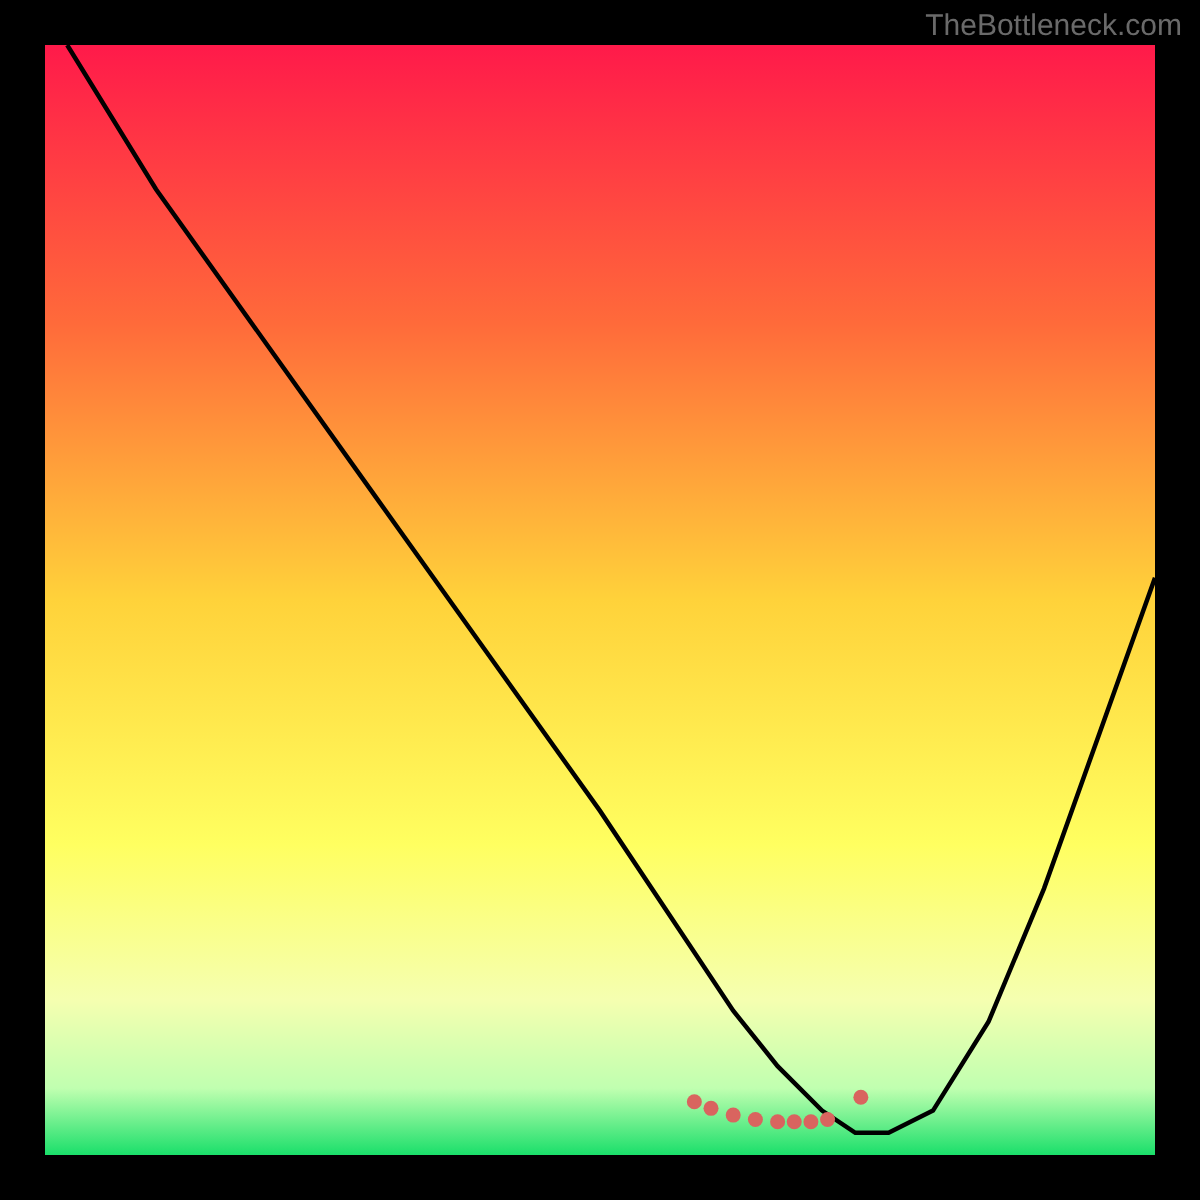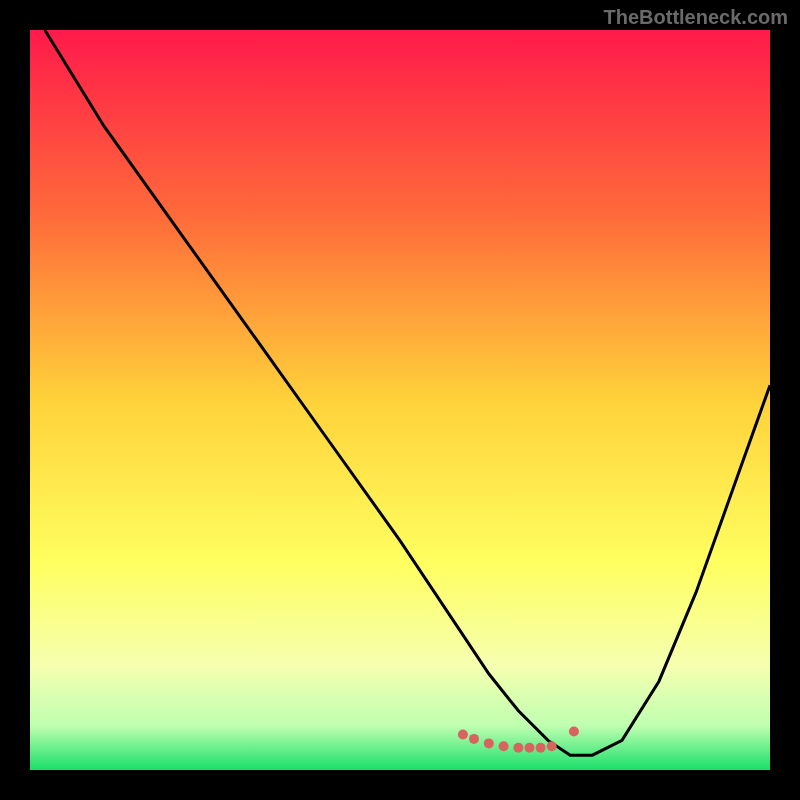--- a/index.html
+++ b/index.html
@@ -10,21 +10,21 @@
     height: 800px;
     position: relative;
     font-family: Arial, sans-serif;
   }
   .watermark {
     position: absolute;
     top: 6px;
     right: 12px;
     color: #6a6a6a;
     font-size: 20px;
-    font-weight: 700;
+    font-weight: 400;
     z-index: 10;
   }
   .plot-area {
     position: absolute;
     left: 30px;
     top: 30px;
     width: 740px;
     height: 740px;
   }
   svg {

